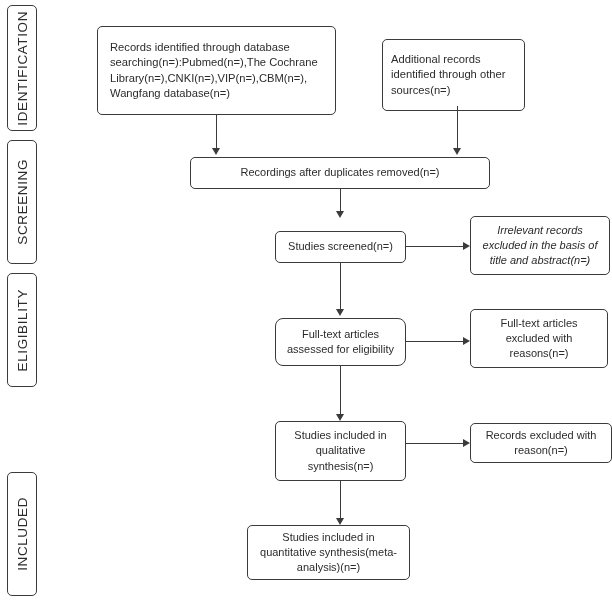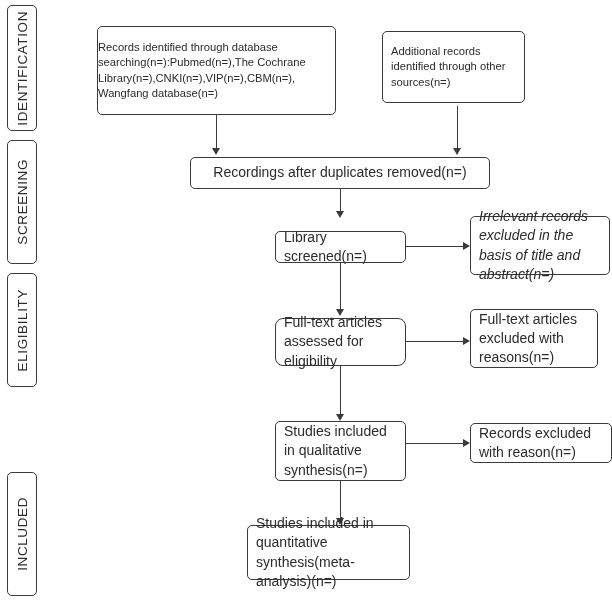--- a/index.html
+++ b/index.html
@@ -20,22 +20,23 @@
   .box {
     position: absolute;
     box-sizing: border-box;
     border: 1.3px solid #3b3b3b;
     border-radius: 5px;
     background: #ffffff;
     display: flex;
     align-items: center;
     justify-content: center;
     color: #2b2b2b;
-    font-size: 14px;
+    font-size: 11px;
     line-height: 1.38;
+    text-align: center;
     padding: 4px 8px;
     white-space: pre-line;
   }
   .box.left-align {
     text-align: left;
     justify-content: flex-start;
   }
 
   
   .stage {
@@ -100,60 +101,60 @@
   </div>
 
   <div class="stage" style="left:7px; top:273px; width:30px; height:114px;">
     <span>ELIGIBILITY</span>
   </div>
 
   <div class="stage" style="left:7px; top:472px; width:30px; height:124px;">
     <span>INCLUDED</span>
   </div>
 
-  <div class="box left-align" style="left:97px; top:26px; width:239px; height:89px; font-size:11.2px; padding:6px 0;justify-content:center;">
+  <div class="box left-align" style="left:97px; top:26px; width:239px; height:89px; font-size:11.2px; padding:6px 12px;justify-content:center;">
     <span>Records identified through database searching(n=):Pubmed(n=),The Cochrane Library(n=),CNKI(n=),VIP(n=),CBM(n=), Wangfang database(n=)</span>
   </div>
 
-  <div class="box left-align" style="left:382px; top:31px; width:143px; height:72px; font-size:11.2px; padding:6px 8px;">
+  <div class="box left-align" style="left:382px; top:39px; width:143px; height:72px; font-size:11.2px; padding:6px 8px;">
     <span>Additional records identified through other sources(n=)</span>
   </div>
 
   <div class="vline" style="left:216px; top:115px; height:33px;"></div>
   <div class="arrow-down" style="left:212px; top:148px;"></div>
 
   <div class="vline" style="left:457px; top:106px; height:42px;"></div>
   <div class="arrow-down" style="left:453px; top:148px;"></div>
 
   <div class="box" style="left:190px; top:157px; width:300px; height:32px;">
     <span>Recordings after duplicates removed(n=)</span>
   </div>
 
   <div class="vline" style="left:340px; top:189px; height:22px;"></div>
   <div class="arrow-down" style="left:336px; top:211px;"></div>
 
   <div class="box" style="left:275px; top:231px; width:131px; height:32px;">
-    <span>Library screened(n=)</span>
+    <span>Studies screened(n=)</span>
   </div>
 
   <div class="box" style="left:470px; top:216px; width:140px; height:59px;font-style:italic;">
     <span>Irrelevant records excluded in the basis of title and abstract(n=)</span>
   </div>
 
   <div class="hline" style="left:406px; top:246px; width:57px;"></div>
   <div class="arrow-right" style="left:463px; top:242px;"></div>
 
   <div class="vline" style="left:340px; top:263px; height:46px;"></div>
   <div class="arrow-down" style="left:336px; top:309px;"></div>
 
   <div class="box" style="left:275px; top:318px; width:131px; height:48px;border-radius:8px;">
     <span>Full-text articles assessed for eligibility</span>
   </div>
 
-  <div class="box" style="left:470px; top:309px; width:128px; height:59px;">
+  <div class="box" style="left:470px; top:309px; width:138px; height:59px;">
     <span>Full-text articles excluded with reasons(n=)</span>
   </div>
 
   <div class="hline" style="left:406px; top:341px; width:57px;"></div>
   <div class="arrow-right" style="left:463px; top:337px;"></div>
 
   <div class="vline" style="left:340px; top:366px; height:48px;"></div>
   <div class="arrow-down" style="left:336px; top:414px;"></div>
 
   <div class="box" style="left:470px; top:423px; width:142px; height:40px;">

